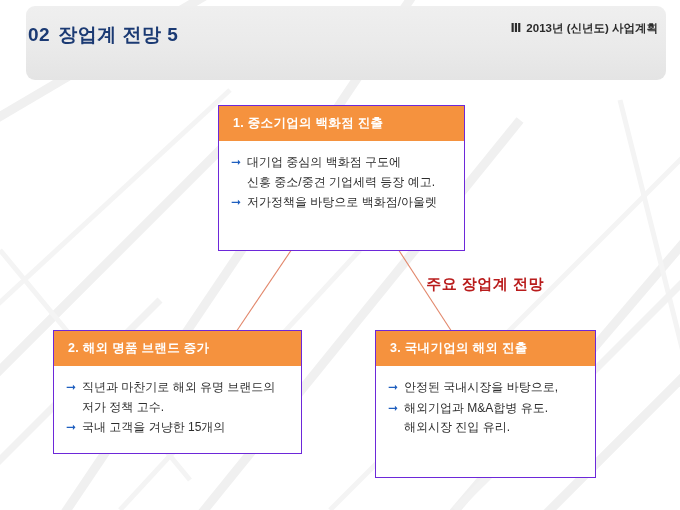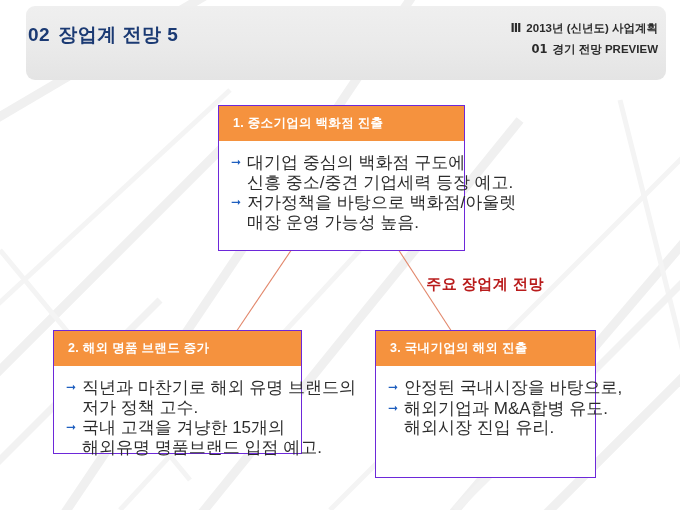--- a/index.html
+++ b/index.html
@@ -54,21 +54,21 @@
   }
   .card-body{padding:12px 10px 10px 12px;box-sizing:border-box;}
 
   .bullet-row{display:flex;align-items:flex-start;margin-bottom:1px;}
   .bullet-ico{
     color:#1F5FBF;font-size:12px;line-height:19px;width:16px;flex:0 0 16px;
     font-family:"DejaVu Sans",sans-serif;
   }
   .bullet-lines{flex:1;}
   .bullet-lines div{
-    font-size:17px;line-height:19.5px;color:#2d2d2d;white-space:nowrap;
+    font-size:12px;line-height:19.5px;color:#2d2d2d;white-space:nowrap;
   }
   .bullet-lines div.cont{padding-left:0px;}
 
   
   #card1{left:218px;top:105px;width:247px;height:146px;}
   #card1 .card-head{height:35px;}
   #card1 .card-body{height:110px;}
 
   
   #card2{left:53px;top:330px;width:249px;height:124px;}
@@ -110,23 +110,20 @@
   </div>
 
   <div class="header-panel"></div>
   <div class="header-title">
     <span class="num">02</span><span>장업계 전망 5</span>
   </div>
   <div class="header-right">
     <div class="r1">
       <span class="roman">Ⅲ</span><span>2013년 (신년도) 사업계획</span>
     </div>
-    <div class="r2">
-      <span class="roman">01</span><span>경기 전망 PREVIEW</span>
-    </div>
   </div>
 
   <svg class="connectors" viewBox="0 0 680 510" aria-hidden="true">
     <line x1="292" y1="249" x2="236" y2="332" stroke="#E2876B" stroke-width="1.1"></line>
     <line x1="398" y1="249" x2="452" y2="332" stroke="#E2876B" stroke-width="1.1"></line>
   </svg>
 
   <div class="center-label">주요 장업계 전망</div>
 
   <div class="card" id="card1">
@@ -136,41 +133,39 @@
         <span class="bullet-ico">➞</span>
         <span class="bullet-lines">
           <div>대기업 중심의 백화점 구도에</div>
           <div class="cont">신흥 중소/중견 기업세력 등장 예고.</div>
         </span>
       </div>
       <div class="bullet-row">
         <span class="bullet-ico">➞</span>
         <span class="bullet-lines">
           <div>저가정책을 바탕으로 백화점/아울렛</div>
-          <div class="cont">매장 운영 가능성 높음.</div>
         </span>
       </div>
     </div>
   </div>
 
   <div class="card" id="card2">
     <div class="card-head">2. 해외 명품 브랜드 증가</div>
     <div class="card-body">
       <div class="bullet-row">
         <span class="bullet-ico">➞</span>
         <span class="bullet-lines">
           <div>직년과 마찬기로 해외 유명 브랜드의</div>
           <div class="cont">저가 정책 고수.</div>
         </span>
       </div>
       <div class="bullet-row">
         <span class="bullet-ico">➞</span>
         <span class="bullet-lines">
           <div>국내 고객을 겨냥한 15개의</div>
-          <div class="cont">해외유명 명품브랜드 입점 예고.</div>
         </span>
       </div>
     </div>
   </div>
 
   <div class="card" id="card3">
     <div class="card-head">3. 국내기업의 해외 진출</div>
     <div class="card-body">
       <div class="bullet-row">
         <span class="bullet-ico">➞</span>

